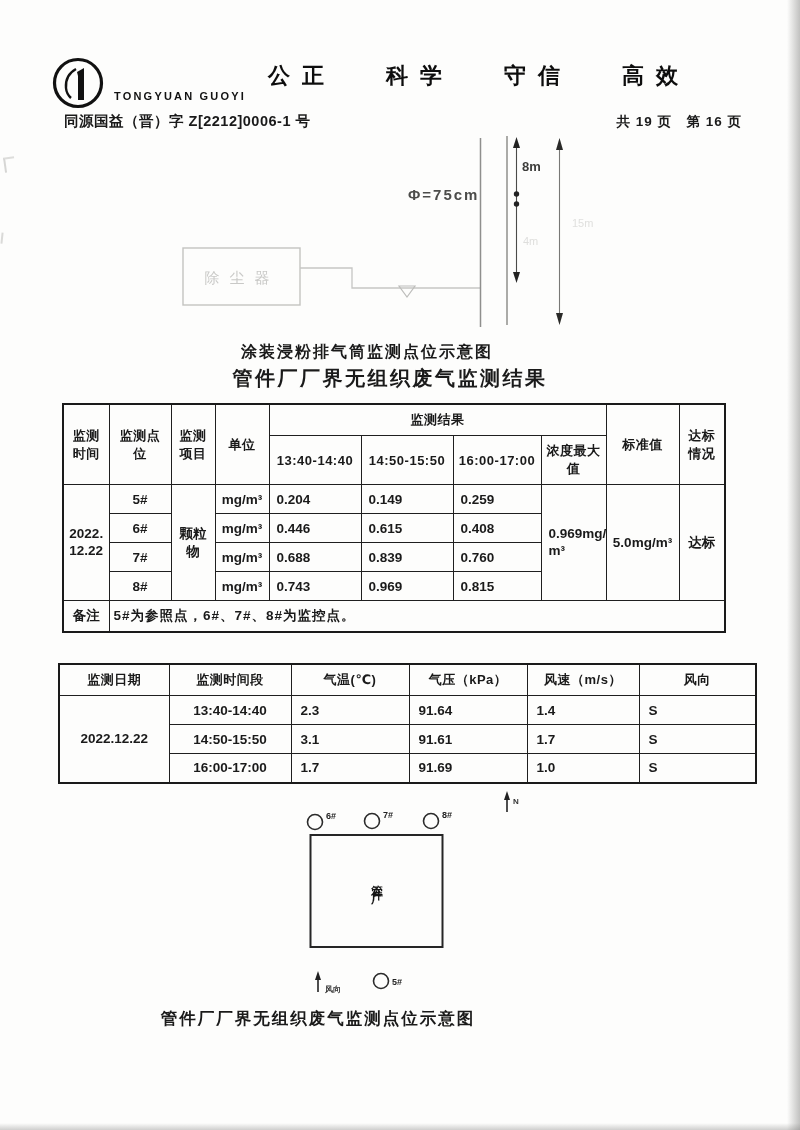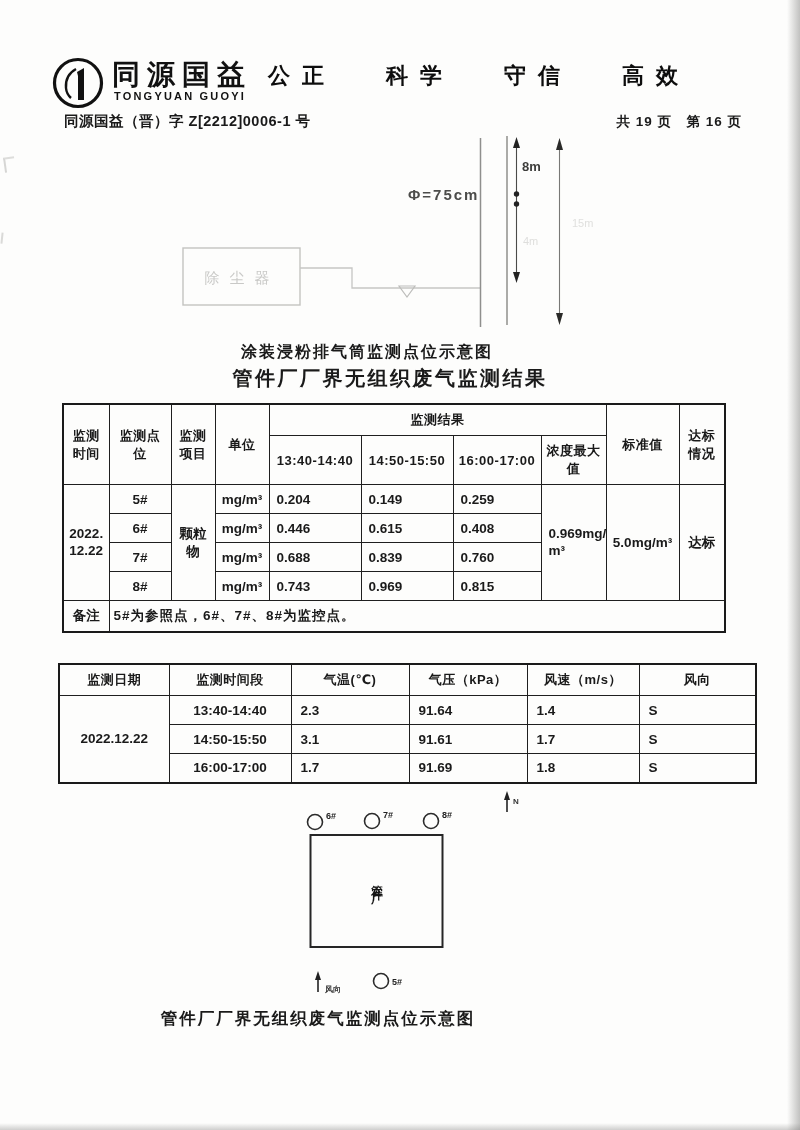--- a/index.html
+++ b/index.html
@@ -59,21 +59,20 @@
 </head>
 <body>
 
 <div class="page">
 
   <svg class="logo-circle" width="56" height="56" viewBox="0 0 56 56">
     <circle cx="27" cy="27" r="23.5" fill="none" stroke="#111" stroke-width="3.2"></circle>
     <path d="M25 13 Q14 19 15 32 Q15.5 38 20 42" fill="none" stroke="#111" stroke-width="2.4"></path>
     <path d="M26 16 L33 12 L33 44 L27 44 L27 20 Z" fill="#111"></path>
   </svg>
-  <div class="logo-text">同源国益</div>
   <div class="logo-sub">TONGYUAN GUOYI</div>
 
   <div class="slogans">
     <span class="slogan">公正</span>
     <span class="slogan">科学</span>
     <span class="slogan">守信</span>
     <span class="slogan">高效</span>
   </div>
 
   <div class="doc-number">同源国益（晋）字 Z[2212]0006-1 号</div>
@@ -212,21 +211,21 @@
       <td class="ctr">14:50-15:50</td>
       <td class="pad">3.1</td>
       <td class="pad">91.61</td>
       <td class="pad">1.7</td>
       <td class="pad">S</td>
     </tr>
     <tr style="height:29px">
       <td class="ctr">16:00-17:00</td>
       <td class="pad">1.7</td>
       <td class="pad">91.69</td>
-      <td class="pad">1.8</td>
+      <td class="pad">1.0</td>
       <td class="pad">S</td>
     </tr>
   </tbody>
     </table>
 
   <svg class="site-diagram" width="285" height="214" viewBox="0 0 285 214">
 
     <line x1="227" y1="24" x2="227" y2="8" stroke="#222" stroke-width="1.6"></line>
     <polygon points="224,12 230,12 227,3" fill="#222"></polygon>
     <text x="233" y="16" font-size="8" font-weight="bold" fill="#333">N</text>

